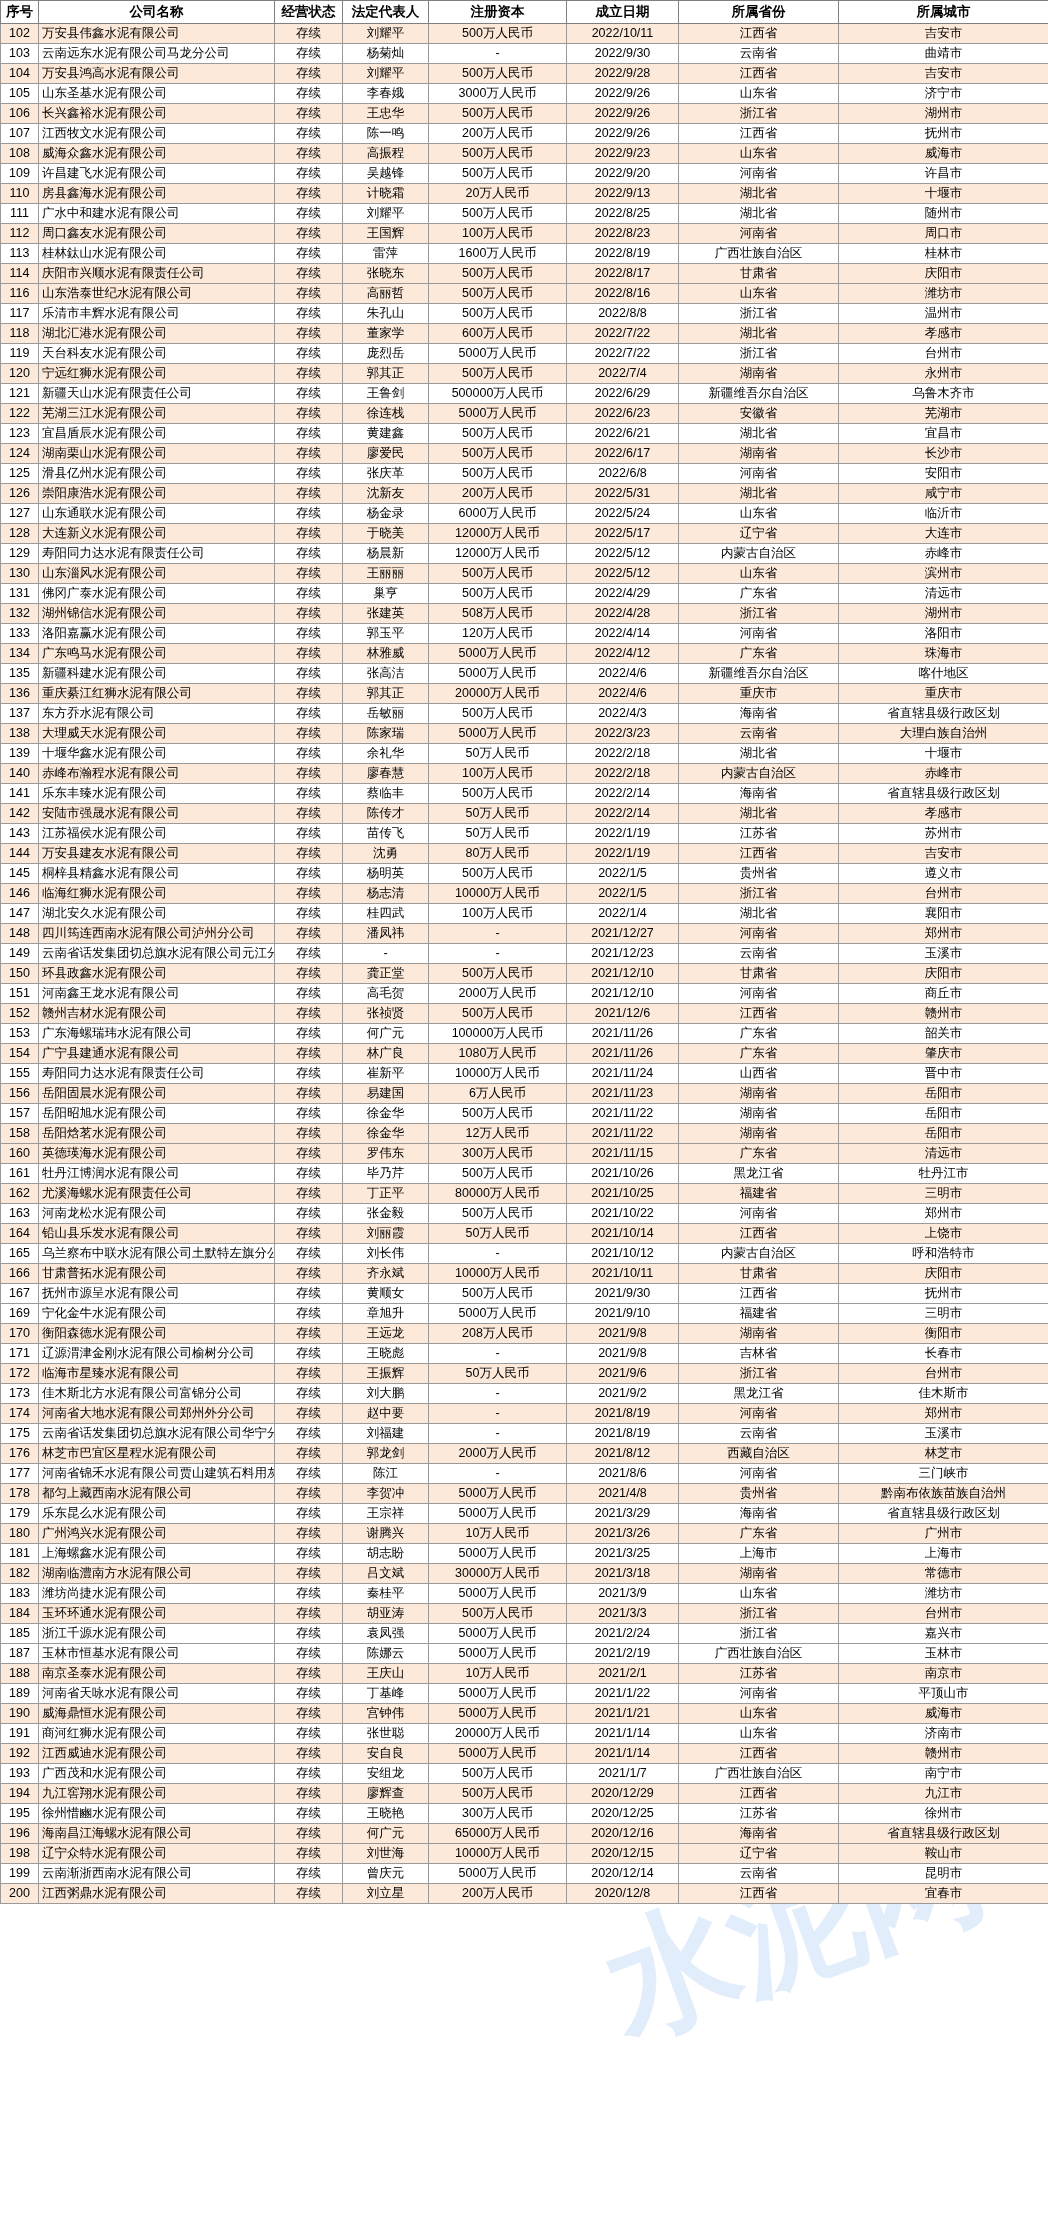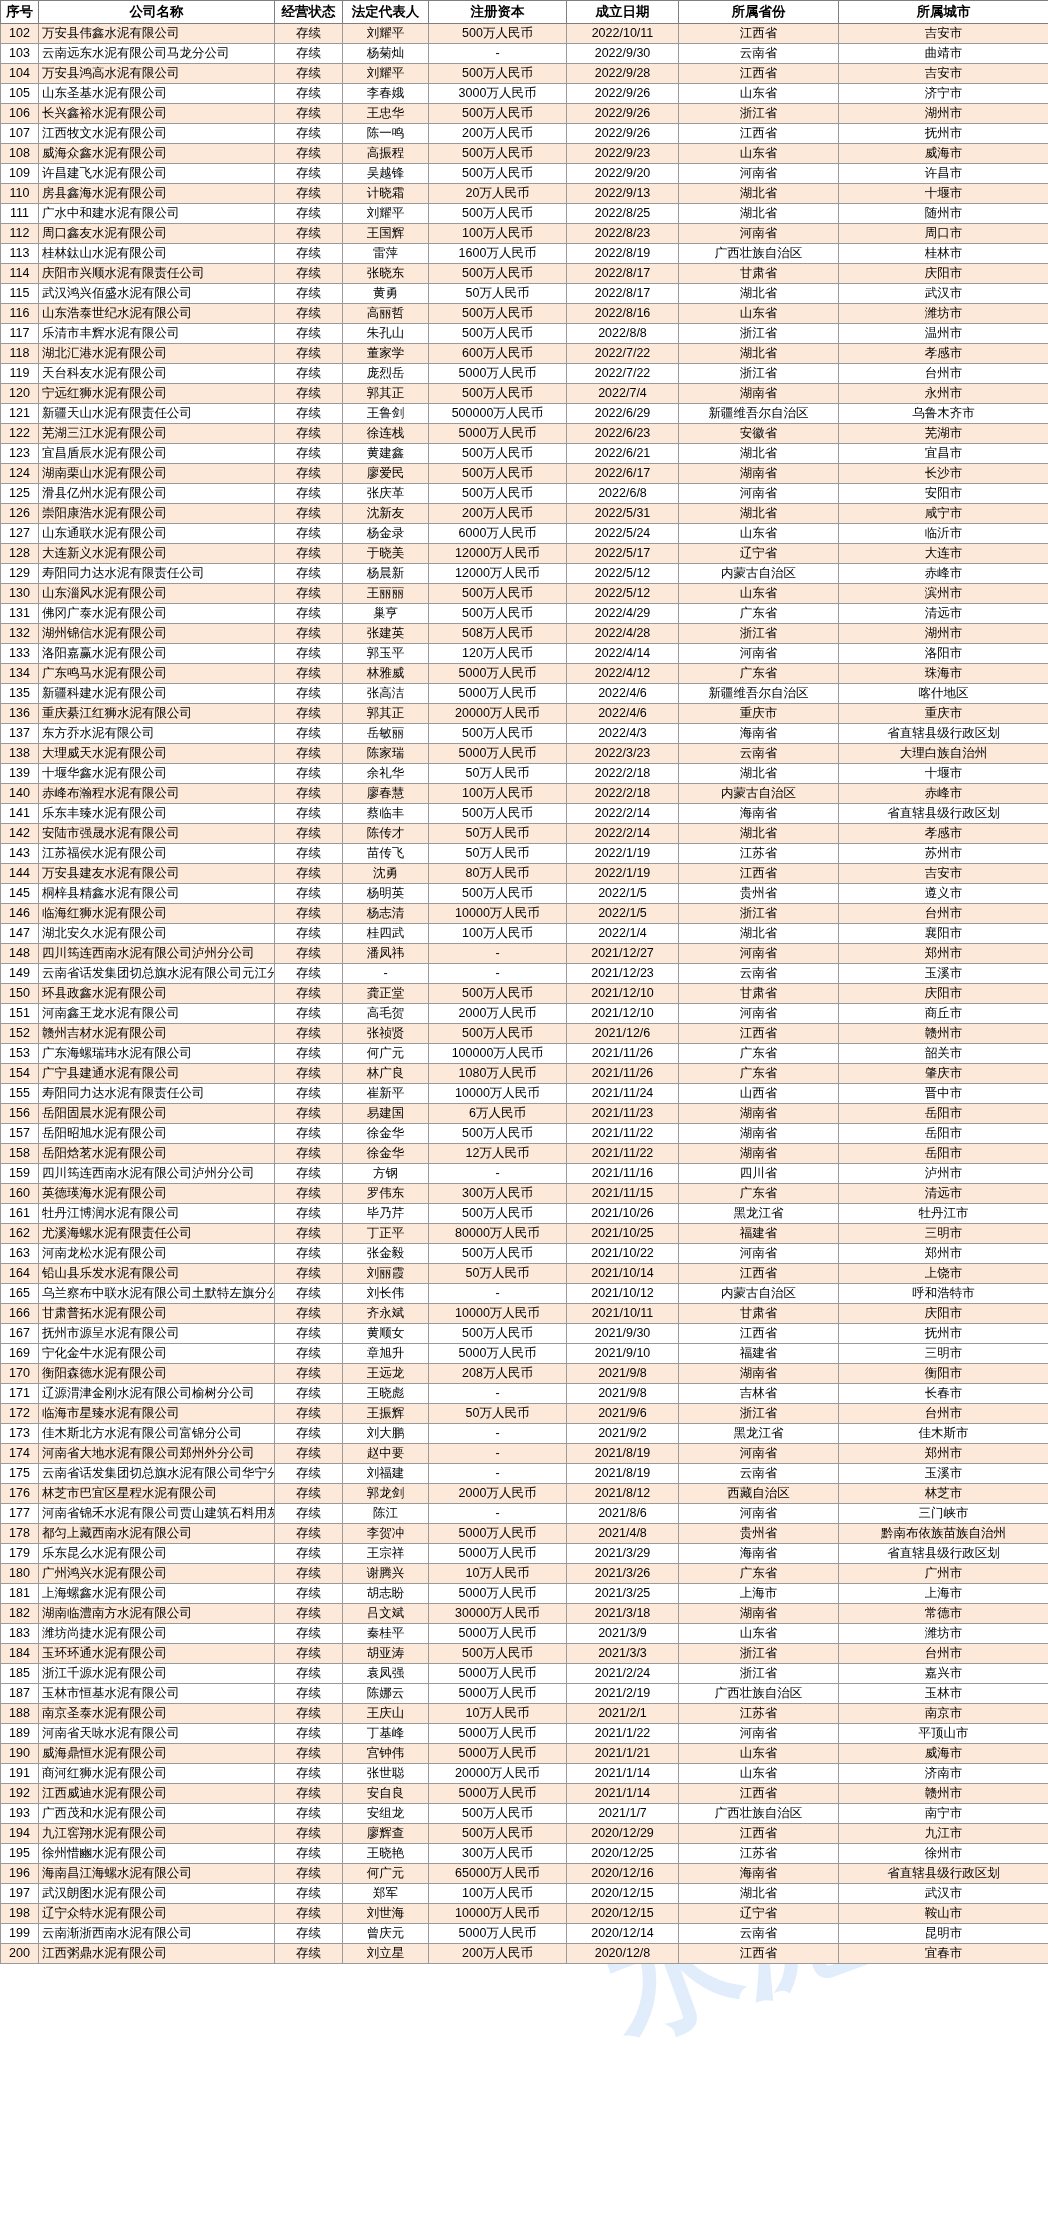--- a/index.html
+++ b/index.html
@@ -269,30 +269,20 @@
         <tr class="alt">
           <td class="num">114</td>
           <td class="name">庆阳市兴顺水泥有限责任公司</td>
           <td class="ctr">存续</td>
           <td class="ctr">张晓东</td>
           <td class="ctr">500万人民币</td>
           <td class="ctr">2022/8/17</td>
           <td class="ctr">甘肃省</td>
           <td class="ctr">庆阳市</td>
         </tr>
-        <tr class="plain">
-          <td class="num">115</td>
-          <td class="name">武汉鸿兴佰盛水泥有限公司</td>
-          <td class="ctr">存续</td>
-          <td class="ctr">黄勇</td>
-          <td class="ctr">50万人民币</td>
-          <td class="ctr">2022/8/17</td>
-          <td class="ctr">湖北省</td>
-          <td class="ctr">武汉市</td>
-        </tr>
         <tr class="alt">
           <td class="num">116</td>
           <td class="name">山东浩泰世纪水泥有限公司</td>
           <td class="ctr">存续</td>
           <td class="ctr">高丽哲</td>
           <td class="ctr">500万人民币</td>
           <td class="ctr">2022/8/16</td>
           <td class="ctr">山东省</td>
           <td class="ctr">潍坊市</td>
         </tr>
@@ -709,30 +699,20 @@
         <tr class="alt">
           <td class="num">158</td>
           <td class="name">岳阳焓茗水泥有限公司</td>
           <td class="ctr">存续</td>
           <td class="ctr">徐金华</td>
           <td class="ctr">12万人民币</td>
           <td class="ctr">2021/11/22</td>
           <td class="ctr">湖南省</td>
           <td class="ctr">岳阳市</td>
         </tr>
-        <tr class="plain">
-          <td class="num">159</td>
-          <td class="name">四川筠连西南水泥有限公司泸州分公司</td>
-          <td class="ctr">存续</td>
-          <td class="ctr">方钢</td>
-          <td class="ctr">-</td>
-          <td class="ctr">2021/11/16</td>
-          <td class="ctr">四川省</td>
-          <td class="ctr">泸州市</td>
-        </tr>
         <tr class="alt">
           <td class="num">160</td>
           <td class="name">英德瑛海水泥有限公司</td>
           <td class="ctr">存续</td>
           <td class="ctr">罗伟东</td>
           <td class="ctr">300万人民币</td>
           <td class="ctr">2021/11/15</td>
           <td class="ctr">广东省</td>
           <td class="ctr">清远市</td>
         </tr>
@@ -1069,30 +1049,20 @@
         <tr class="alt">
           <td class="num">196</td>
           <td class="name">海南昌江海螺水泥有限公司</td>
           <td class="ctr">存续</td>
           <td class="ctr">何广元</td>
           <td class="ctr">65000万人民币</td>
           <td class="ctr">2020/12/16</td>
           <td class="ctr">海南省</td>
           <td class="ctr">省直辖县级行政区划</td>
         </tr>
-        <tr class="plain">
-          <td class="num">197</td>
-          <td class="name">武汉朗图水泥有限公司</td>
-          <td class="ctr">存续</td>
-          <td class="ctr">郑军</td>
-          <td class="ctr">100万人民币</td>
-          <td class="ctr">2020/12/15</td>
-          <td class="ctr">湖北省</td>
-          <td class="ctr">武汉市</td>
-        </tr>
         <tr class="alt">
           <td class="num">198</td>
           <td class="name">辽宁众特水泥有限公司</td>
           <td class="ctr">存续</td>
           <td class="ctr">刘世海</td>
           <td class="ctr">10000万人民币</td>
           <td class="ctr">2020/12/15</td>
           <td class="ctr">辽宁省</td>
           <td class="ctr">鞍山市</td>
         </tr>

